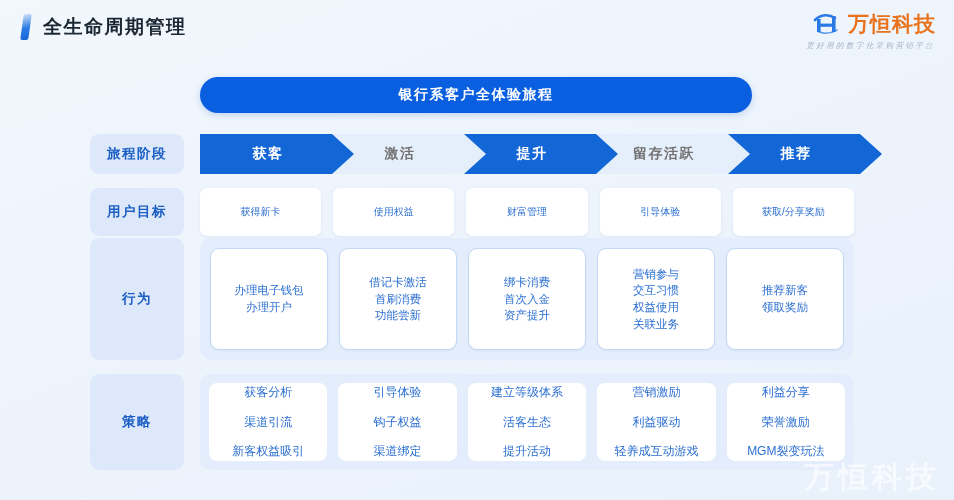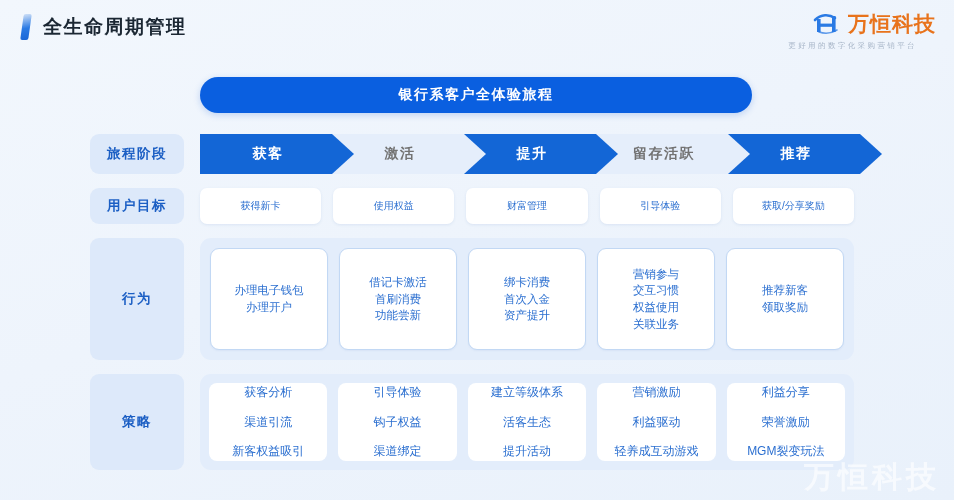--- a/index.html
+++ b/index.html
@@ -36,21 +36,21 @@
     display: flex; flex-direction: column; align-items: flex-end;
   }
   .logo-row { display: flex; align-items: center; gap: 5px; }
   .logo-mark { width: 30px; height: 26px; display:block; }
   .logo-name {
     font-size: 21px; font-weight: bold; color: #e8731c;
     letter-spacing: 1px;
   }
   .logo-tagline {
     font-size: 7.5px; color: #a8b6c8; letter-spacing: 2.4px;
-    margin-top: 3px; margin-right: 19px;
+    margin-top: 3px; margin-right: 1px; font-style: italic;
   }
 
   
   .journey-banner {
     position: absolute; left: 200px; top: 77px;
     width: 552px; height: 36px;
     background: #0a5fe0;
     border-radius: 18px;
     display: flex; align-items: center; justify-content: center;
     box-shadow: 0 2px 7px rgba(12,85,210,0.22);
@@ -86,21 +86,21 @@
   .chev.light .chev-bg { background: #e5eefb; }
   .chev-text {
     position: relative; z-index: 2;
     font-size: 14px; font-weight: bold; letter-spacing: 1.5px;
     margin-right: 18px;
   }
   .chev.dark .chev-text { color: #ffffff; }
   .chev.light .chev-text { color: #737373; }
 
   
-  #row-goal { left: 90px; top: 188px; width: 764px; height: 36px; }
+  #row-goal { left: 90px; top: 188px; width: 764px; height: 48px; }
   .cells {
     margin-left: 16px; flex: 1 1 auto;
     display: grid; grid-template-columns: repeat(5, 1fr); gap: 12px;
   }
   .goal-pill {
     background: #ffffff; border-radius: 7px;
     display: flex; align-items: center; justify-content: center;
     color: #2b6fd0; font-size: 10px;
     box-shadow: 0 1px 3px rgba(40,90,170,0.10);
   }

